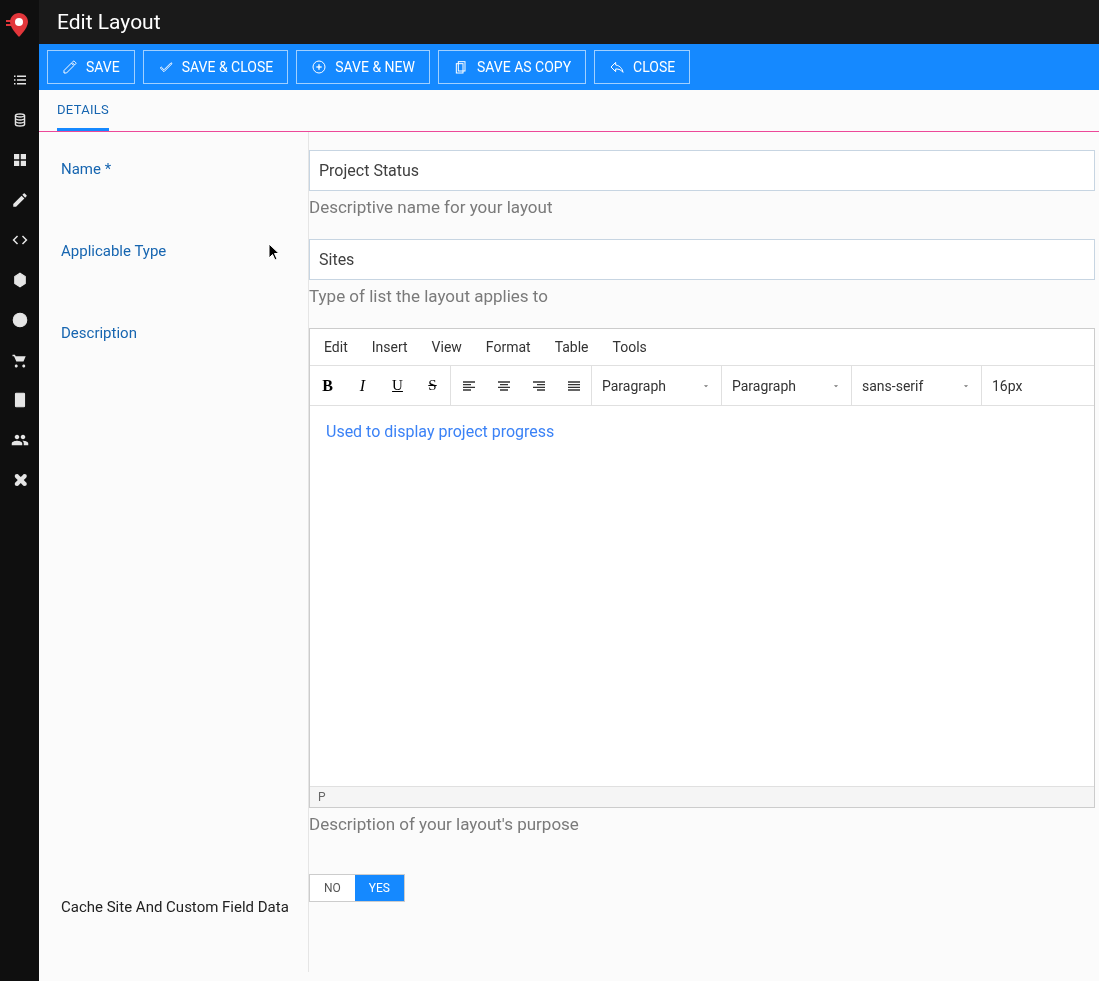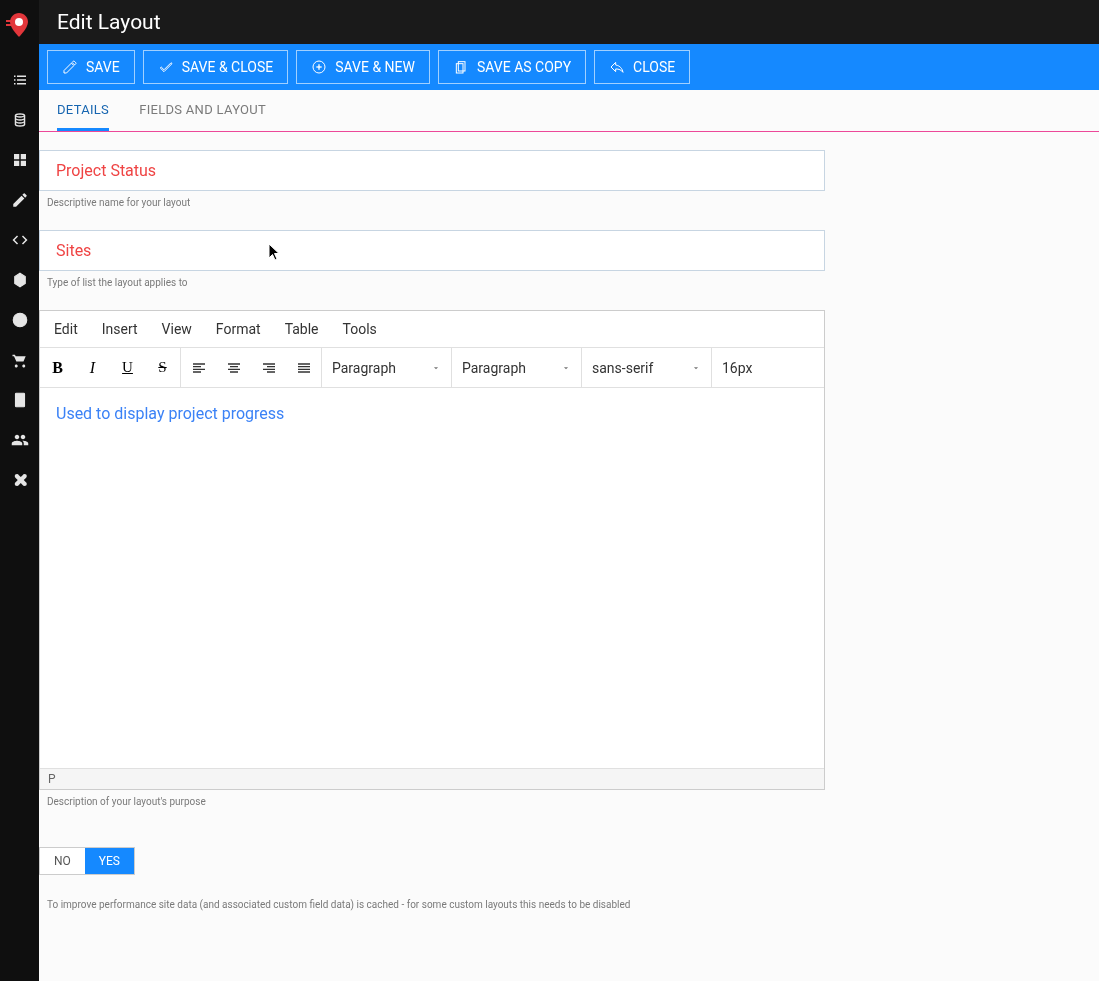--- a/index.html
+++ b/index.html
@@ -22,22 +22,22 @@
 
 .tabs { height: 42px; border-bottom: 1px solid #ec4899; display: flex; align-items: stretch; padding: 0 18px; gap: 30px; }
 .tab { display: flex; align-items: center; font-size: 13px; color: #7a7a7a; cursor: pointer; border-bottom: 3px solid transparent; letter-spacing: 0.3px; }
 .tab.active { color: #1665b0; border-bottom-color: #1589ff; }
 
 .form { display: flex; }
 .labels-col { width: 270px; padding: 18px 10px 18px 22px; border-right: 1px solid #e5e5e5; min-height: 840px; }
 .fields-col { flex: 1; padding: 18px 0 18px 0; }
 .label { color: #1665b0; font-size: 15px; padding-top: 10px; }
 .label.black { color: #222; }
-.text-input { width: 786px; height: 41px; border: 1px solid #c7d5e2; background: #fff; padding: 0 16px; font-size: 16px; color: #ef4444; font-family: inherit; }
-.hint { font-size: 10px; color: #7a7a7a; margin-top: 6px; margin-bottom: 22px; margin-left: 8px; }
+.text-input { width: 786px; height: 41px; border: 1px solid #c7d5e2; background: #fff; padding: 0 9px; font-size: 16px; color: #404040; font-family: inherit; }
+.hint { font-size: 17px; color: #7a7a7a; margin-top: 6px; margin-bottom: 22px; }
 
 .editor-wrap { width: 786px; border: 1px solid #ccc; background: #fff; }
 .editor-menubar { display: flex; gap: 24px; padding: 10px 14px; font-size: 14px; color: #333; border-bottom: 1px solid #e0e0e0; }
 .editor-menubar span { cursor: pointer; }
 .editor-toolbar { display: flex; align-items: center; height: 40px; border-bottom: 1px solid #e0e0e0; }
 .tb-group { display: flex; align-items: center; height: 100%; border-right: 1px solid #e0e0e0; }
 .tb-btn { width: 35px; height: 100%; display: flex; align-items: center; justify-content: center; cursor: pointer; font-family: Georgia, serif; }
 .tb-select { height: 100%; display: flex; align-items: center; padding: 0 10px; gap: 12px; border-right: 1px solid #e0e0e0; cursor: pointer; font-size: 14px; color: #333; min-width: 130px; justify-content: space-between; }
 .tb-select.narrow { min-width: 60px; }
 .chev { width: 10px; height: 10px; }
@@ -171,24 +171,37 @@
         <path d="M10 9V5l-7 7 7 7v-4.1c5 0 8.5 1.6 11 5.1-1-5-4-10-11-11z"></path>
       </svg>
     <span>CLOSE</span>
   </button>
 </div>
 
 <div class="content">
 
   <div class="tabs">
     <div class="tab active">DETAILS</div>
-    <div class="tab">FIELDS AND LAYOUT</div>
   </div>
 
   <div class="form">
+    <div class="labels-col">
+      <div class="label-spacer-name">
+          <div class="label">Name *</div>
+        </div>
+      <div class="label-spacer-type">
+          <div class="label">Applicable Type</div>
+        </div>
+      <div class="label-spacer-desc">
+          <div class="label">Description</div>
+        </div>
+      <div>
+          <div class="label black">Cache Site And Custom Field Data</div>
+        </div>
+    </div>
 
     <div class="fields-col">
       
       <input class="text-input" value="Project Status" style="">
       <div class="hint">Descriptive name for your layout</div>
 
       
       <input class="text-input" value="Sites" style="">
       <div class="hint">Type of list the layout applies to</div>
 
@@ -264,20 +277,19 @@
         <div class="editor-body" contenteditable="true" style="">Used to display project progress</div>
         <div class="editor-status">P</div>
       </div>
       <div class="hint" style="margin-bottom:40px">Description of your layout's purpose</div>
 
       
       <div class="toggle">
         <div class="toggle-opt">NO</div>
         <div class="toggle-opt active">YES</div>
       </div>
-      <div class="hint" style="margin-top:24px">To improve performance site data (and associated custom field data) is cached - for some custom layouts this needs to be disabled</div>
     </div>
   </div>
 </div>
 
 <svg class="cursor-ptr" width="14" height="20" viewBox="0 0 14 20">
   <path d="M1 1 L1 15 L4.5 11.5 L7 17 L9 16 L6.5 10.5 L11 10.5 Z" fill="#000" stroke="#fff" stroke-width="1"></path>
 </svg>
 
 </body></html>

